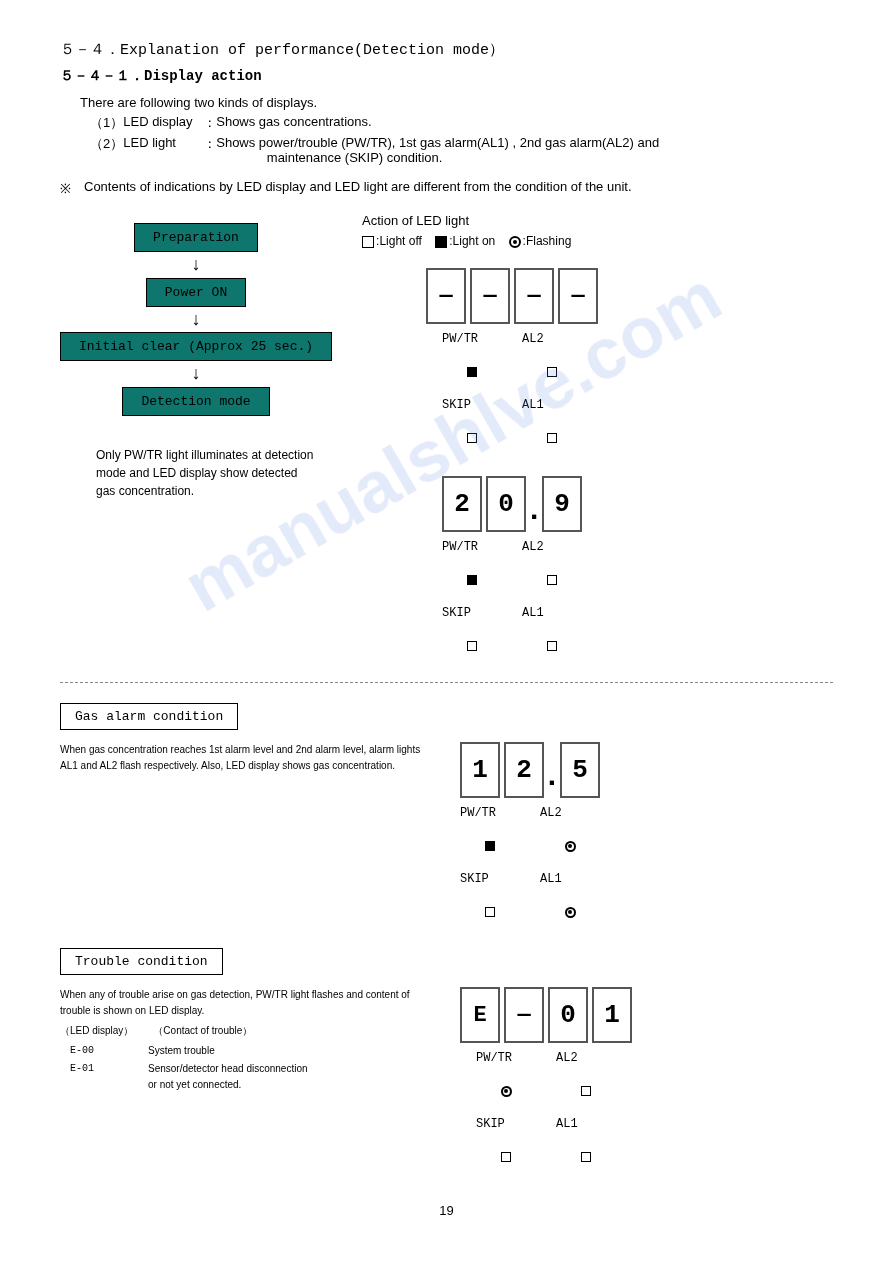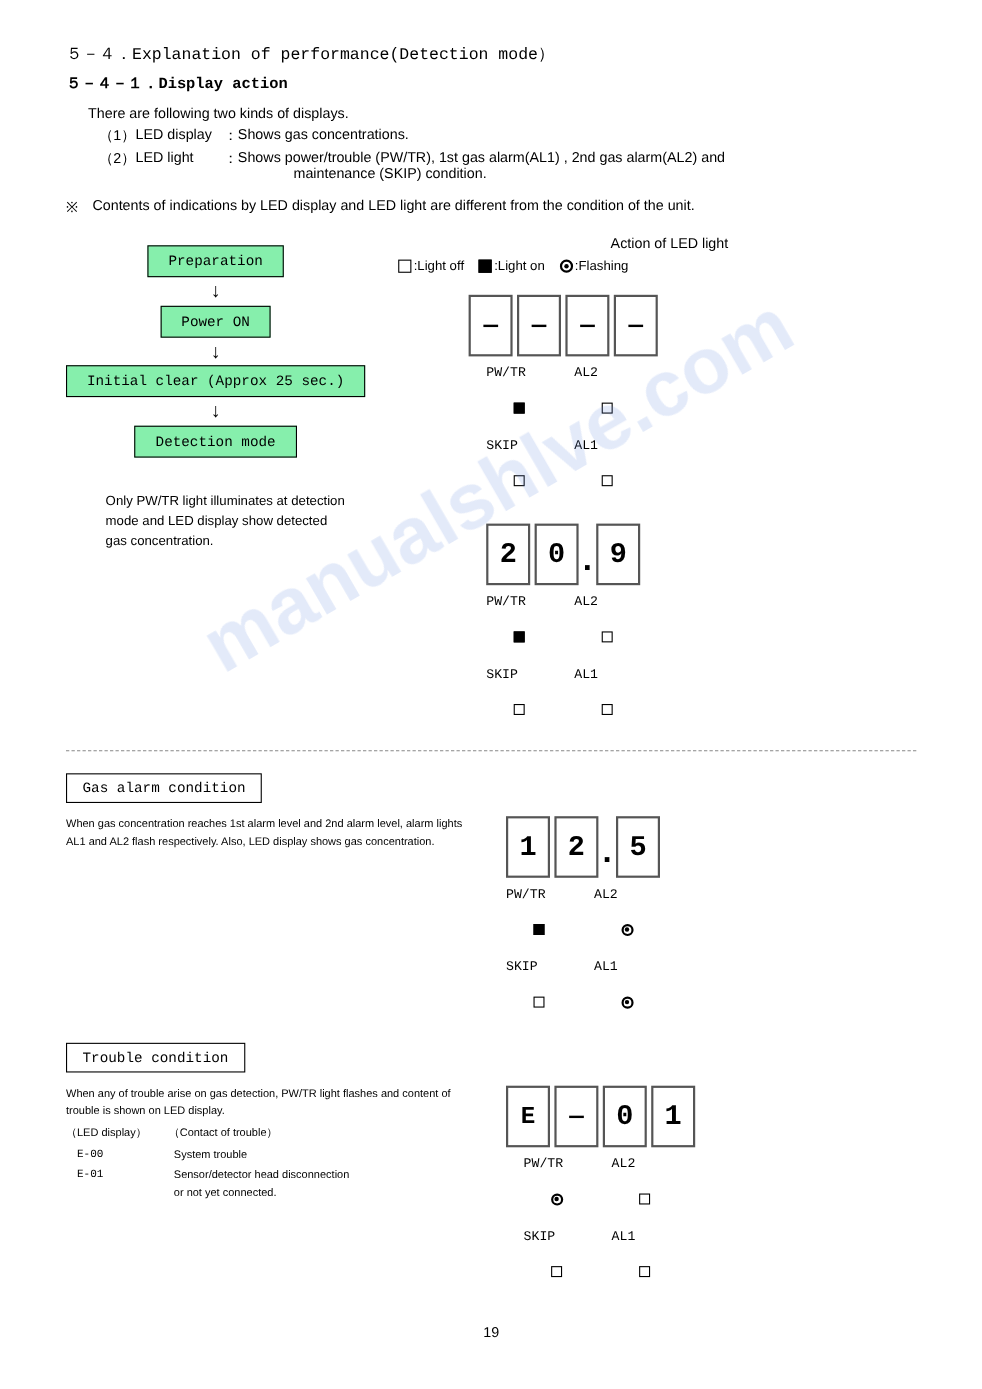--- a/index.html
+++ b/index.html
@@ -24,39 +24,39 @@
       display: flex;
       gap: 30px;
       margin-bottom: 20px;
       align-items: flex-start;
     }
     .flow-box {
       border: 1px solid #000;
       padding: 6px 18px;
       font-family: 'Courier New', monospace;
       font-size: 13px;
-      background: #86efac;
+      background: #0f766e;
       text-align: center;
     }
     .flow-arrow {
       font-size: 18px;
       line-height: 1.2;
       text-align: center;
       margin: 2px 0;
     }
     .led-section {
       display: flex;
       flex-direction: column;
       align-items: flex-start;
       min-width: 300px;
     }
     .led-action-title {
       font-size: 13px;
       margin-bottom: 6px;
-      text-align: right;
+      text-align: left;
       width: 100%;
     }
     .led-legend {
       font-size: 12px;
       margin-bottom: 14px;
       width: 100%;
     }
 
     
     .led-display-container {
@@ -148,21 +148,21 @@
       font-size: 10px;
     }
 
     
     .trouble-list {
       margin-left: 10px;
       margin-top: 4px;
     }
     .trouble-item {
       display: flex;
-      gap: 38px;
+      gap: 28px;
       margin-bottom: 2px;
     }
     .trouble-code { min-width: 50px; font-family: 'Courier New', monospace; }
     .trouble-desc { }
 
     
     .page-number {
       text-align: center;
       margin-top: 30px;
       font-size: 13px;

